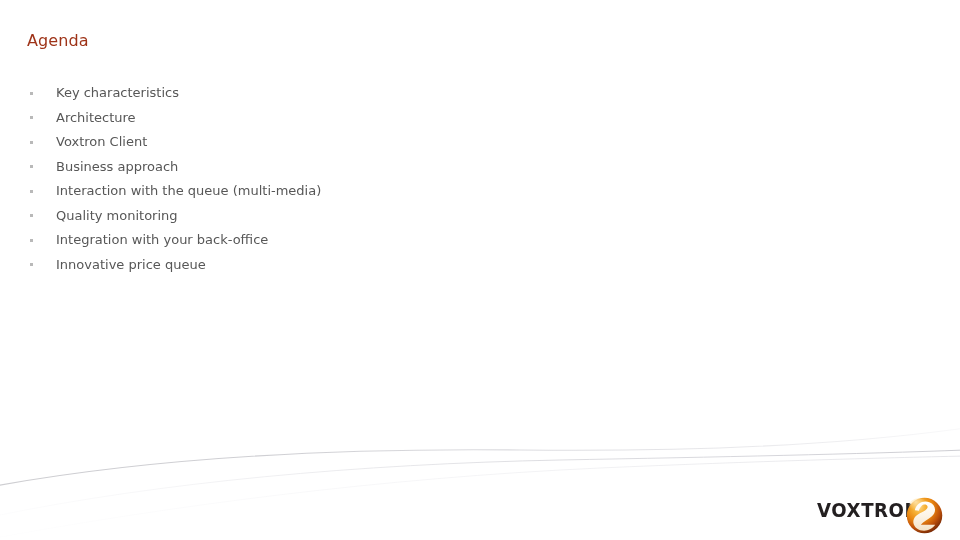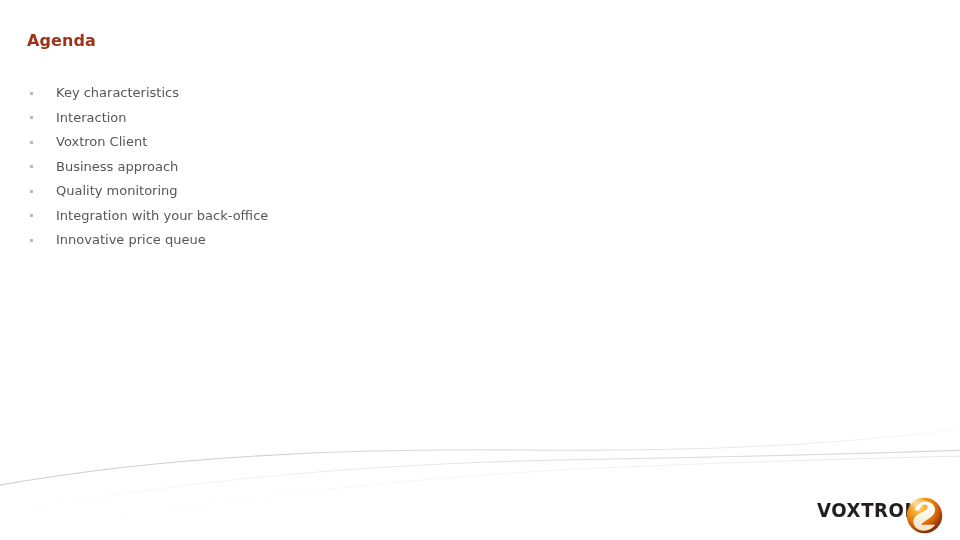--- a/index.html
+++ b/index.html
@@ -24,21 +24,21 @@
     background: #ffffff;
     overflow: hidden;
   }
 
   
   #slide-title {
     position: absolute;
     left: 27px;
     top: 31px;
     font-size: 16px;
-    font-weight: bold;
+    font-weight: normal;
     letter-spacing: 0.1px;
     color: #9e3318;
     white-space: nowrap;
     line-height: 20px;
   }
 
   
   #agenda-list {
     position: absolute;
     left: 28px;
@@ -117,29 +117,33 @@
 
   <div id="slide-title">Agenda</div>
 
   <ul id="agenda-list">
     <li>
       <span class="bullet-dot"></span>
       <span class="bullet-text">Key characteristics</span>
     </li>
     <li>
       <span class="bullet-dot"></span>
-      <span class="bullet-text">Interaction</span>
+      <span class="bullet-text">Architecture</span>
     </li>
     <li>
       <span class="bullet-dot"></span>
       <span class="bullet-text">Voxtron Client</span>
     </li>
     <li>
       <span class="bullet-dot"></span>
       <span class="bullet-text">Business approach</span>
+    </li>
+    <li>
+      <span class="bullet-dot"></span>
+      <span class="bullet-text">Interaction with the queue (multi-media)</span>
     </li>
     <li>
       <span class="bullet-dot"></span>
       <span class="bullet-text">Quality monitoring</span>
     </li>
     <li>
       <span class="bullet-dot"></span>
       <span class="bullet-text">Integration with your back-office</span>
     </li>
     <li>

